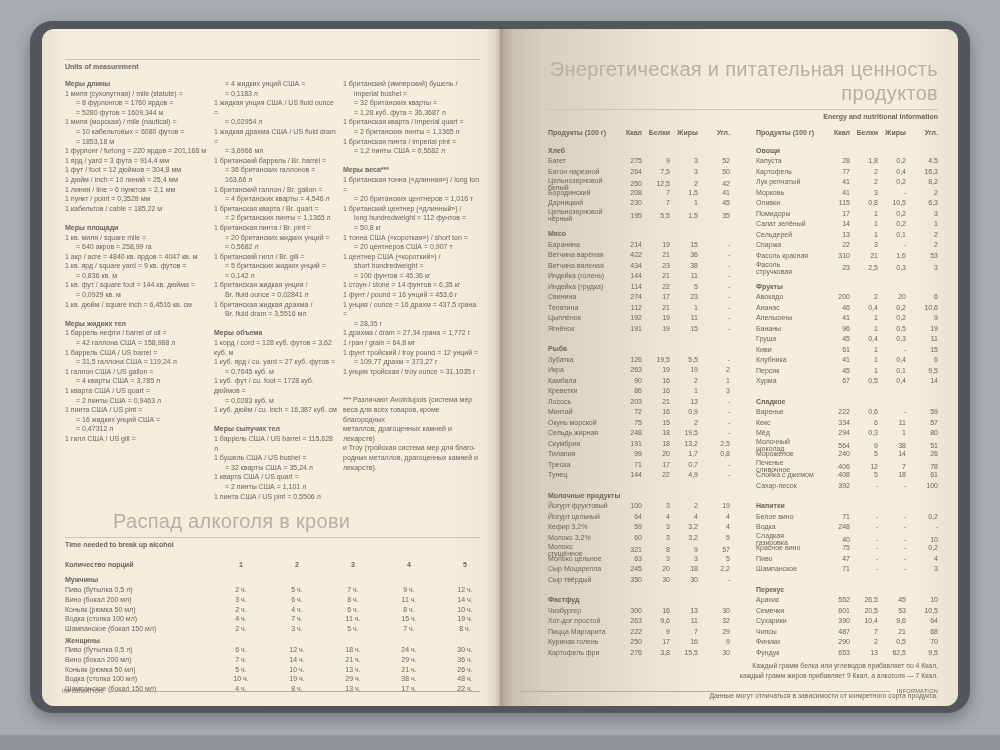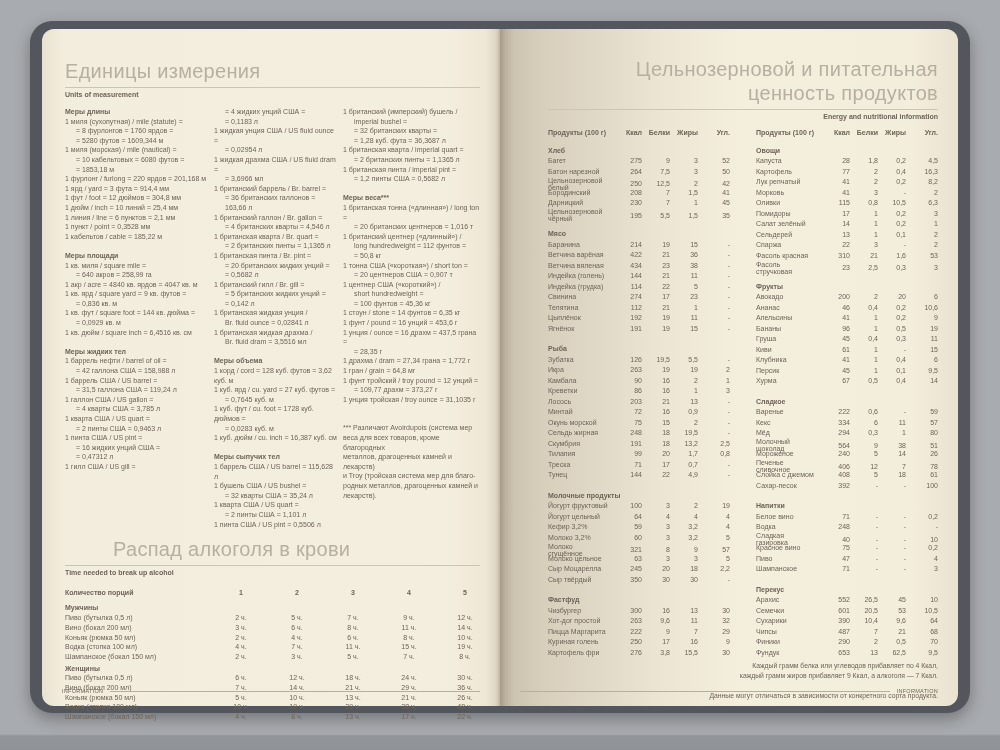--- a/index.html
+++ b/index.html
@@ -58,21 +58,20 @@
   .fline{flex:1;border-top:1px solid #b9ae99;height:0;}
 </style>
 </head>
 <body>
 
 <div class="stage">
   <div class="cover"></div>
 
   <div class="page page-left">
     <div class="content-l">
-      <h1 class="title">Единицы измерения</h1>
       <div class="rule"></div>
       <div class="subtitle">Units of measurement</div>
       <div class="units-cols">
           <div class="ucol">
             <div class="ublock">
               <div class="uhead">Меры длины</div>
               <div class="uline">1 миля (сухопутная) / mile (statute) =</div>
               <div class="uline ind">= 8 фурлонгов = 1760 ярдов =</div>
               <div class="uline ind">= 5280 футов = 1609,344 м</div>
               <div class="uline">1 миля (морская) / mile (nautical) =</div>
@@ -298,21 +297,21 @@
         </div>
     </div>
     <div class="pfooter">
       <span>INFORMATION</span>
       <span class="fline"></span>
     </div>
   </div>
 
   <div class="page page-right">
     <div class="content-r">
-      <h1 class="title right">Цельнозерновой и питательная ценность продуктов</h1>
+      <h1 class="title right">Энергетическая и питательная ценность продуктов</h1>
       <div class="rule"></div>
       <div class="subtitle right">Energy and nutritional information</div>
       <div class="food-cols">
           <div class="fcol">
             <div class="frow fhead-row">
               <span>Продукты (100 г)</span>
               <span class="fnum">Ккал</span>
               <span class="fnum">Белки</span>
               <span class="fnum">Жиры</span>
               <span class="fnum">Угл.</span>

